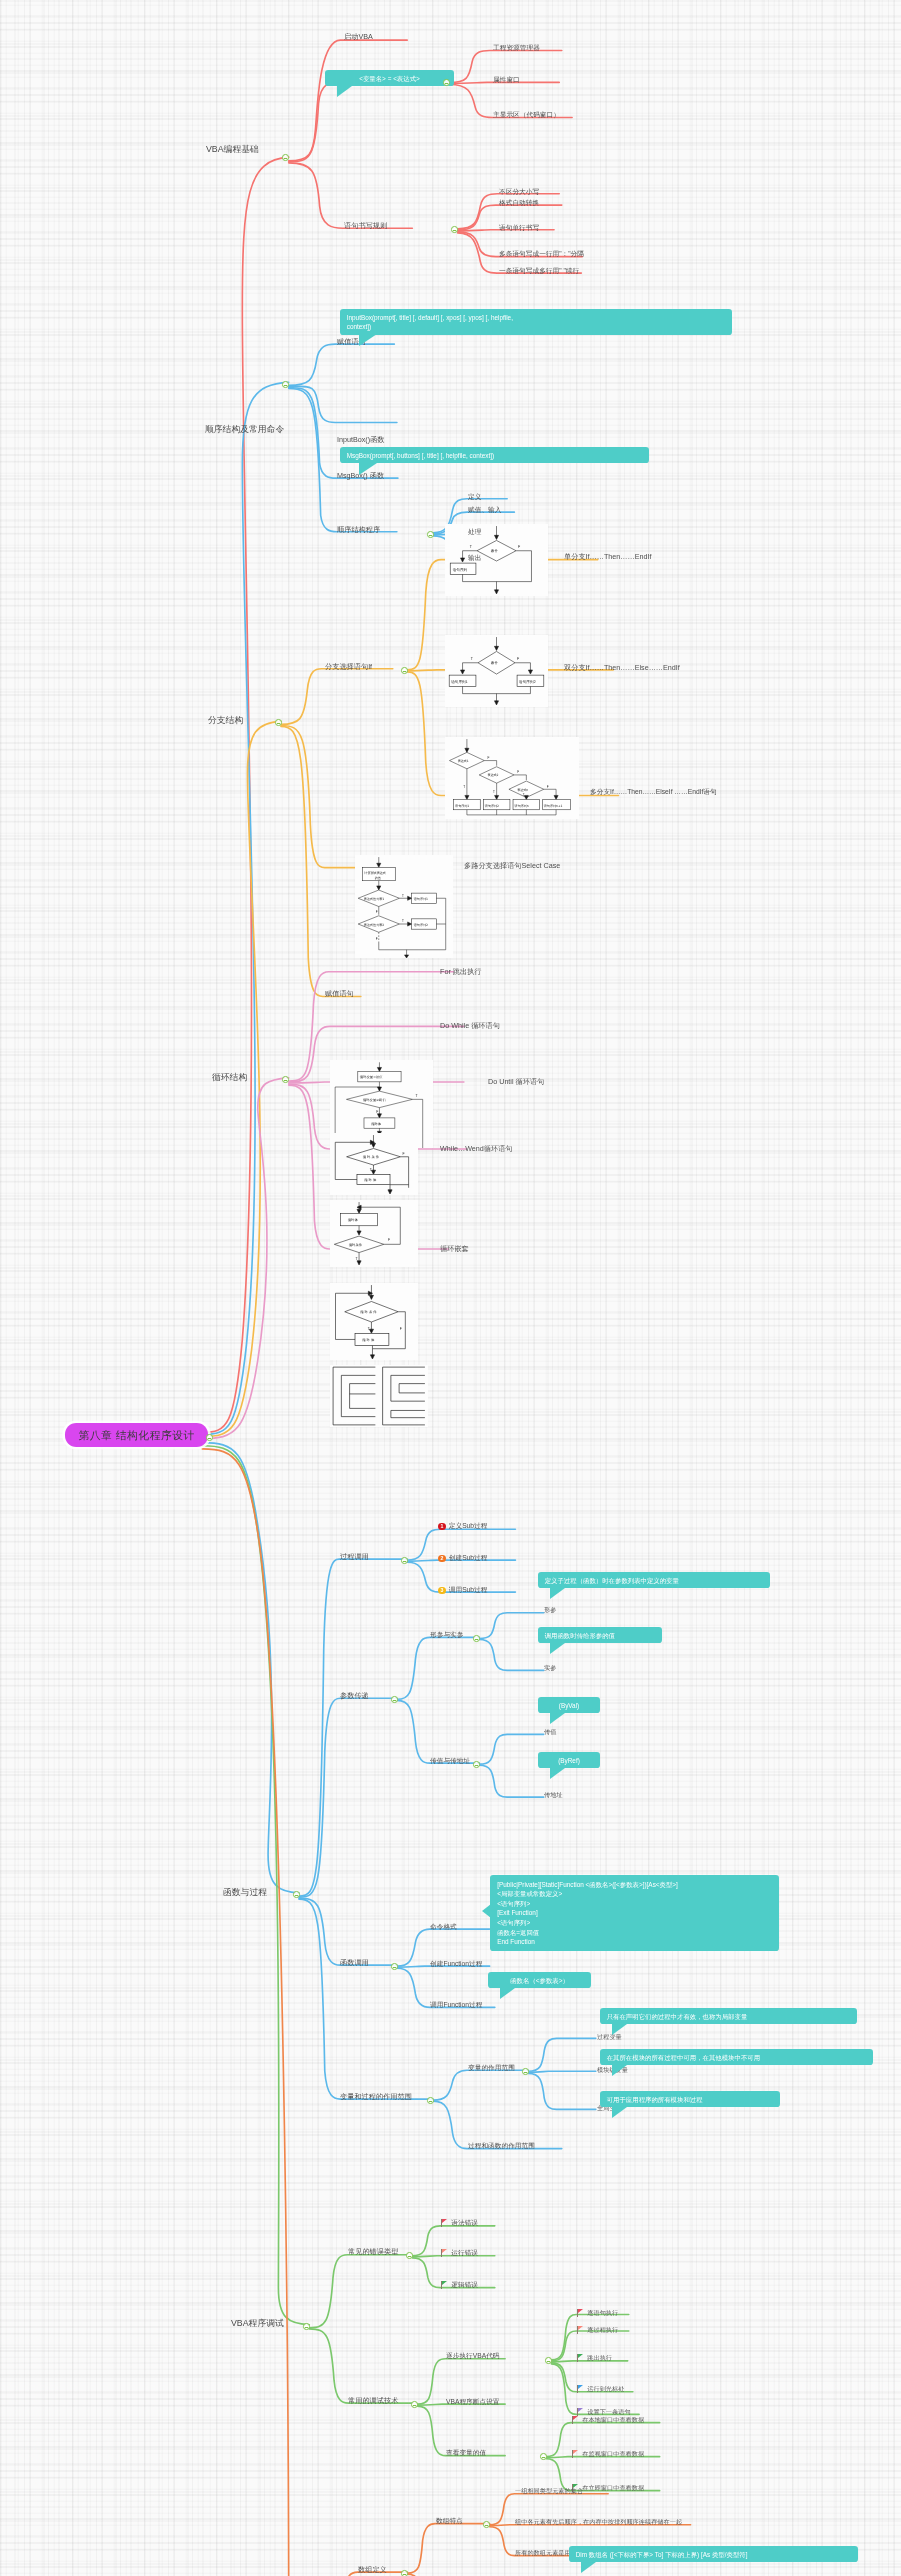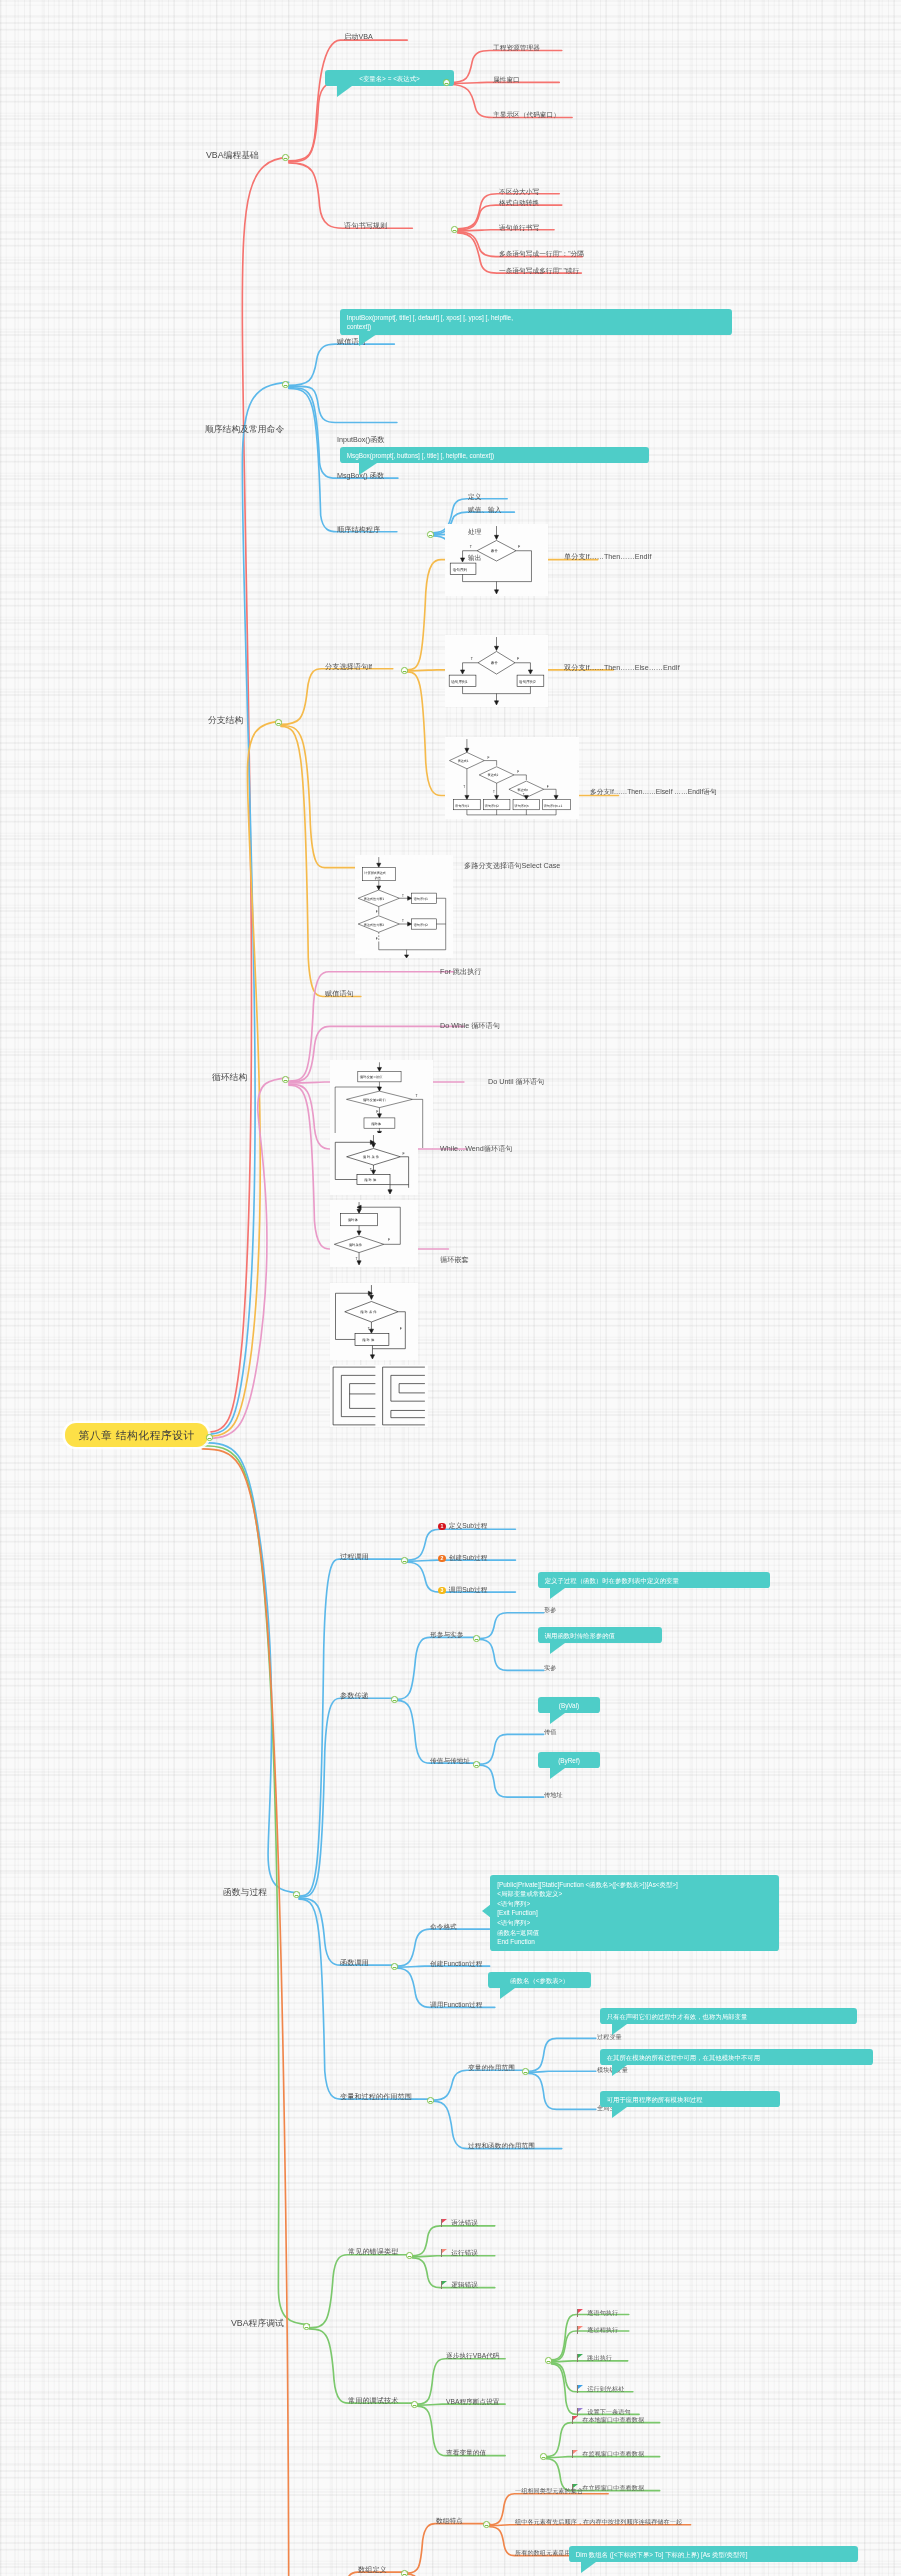--- a/index.html
+++ b/index.html
@@ -24,21 +24,21 @@
       repeating-linear-gradient(90deg, rgba(0,0,0,0.022) 0 2.1px, transparent 2.1px 14.4px),
       repeating-linear-gradient(0deg,  rgba(0,0,0,0.022) 0 2.1px, transparent 2.1px 14.4px);
   }
   #edges { position:absolute; inset:0; z-index:1; pointer-events:none; }
 
   .node{
     position:absolute; z-index:3; white-space:nowrap;
     color:#4c4c4c; line-height:1.15;
   }
   .root{
-    background:#fde047; color:#3c3c3c; border-radius:11.3px;
+    background:#d946ef; color:#3c3c3c; border-radius:11.3px;
     padding:5.7px 13.4px; font-size:10.8px; font-weight:400;
     box-shadow:0 0 0 2.6px rgba(255,255,255,0.85);
     letter-spacing:0.5px;
   }
   .lvl1{ font-size:8.8px; color:#4a4a4a; }
   .lvl2{ font-size:7.2px; color:#4d4d4d; }
   .lvl3{ font-size:6.7px; color:#4d4d4d; }
   .lvl4{ font-size:6.2px; color:#555; }
 
   
@@ -244,21 +244,21 @@
 
     <path d="M790,5332 C812,5332 816,5322 820,5292 C824,5272 834,5270 844,5270 L940,5270" stroke="#f0854a"></path>
     <path d="M790,5334 C812,5334 824,5332 834,5332 L940,5332" stroke="#f0854a"></path>
     <path d="M790,5336 C812,5336 816,5348 820,5378 C824,5396 834,5398 844,5398 L940,5398" stroke="#f0854a"></path>
   </g>
 </svg>
 
 <div class="node root" style="left:65px; top:1423px;">第八章  结构化程序设计</div>
 <div class="toggle" style="left:206px; top:1434px;"></div>
 
-<div class="node lvl1" style="left:206px; top:150px;text-align:right;">VBA编程基础</div>
+<div class="node lvl1" style="left:206px; top:144px;text-align:right;">VBA编程基础</div>
 <div class="toggle" style="left:282px; top:154px;"></div>
 
 <div class="node lvl2" style="left:344px; top:33px;">启动VBA</div>
 
 <div class="node lvl2" style="left:344px; top:75px;">VBA窗口</div>
 <div class="toggle" style="left:443px; top:79px;"></div>
 <div class="node lvl3" style="left:493px; top:44px;">工程资源管理器</div>
 <div class="node lvl3" style="left:493px; top:76px;">属性窗口</div>
 <div class="node lvl3" style="left:493px; top:111px;">主显示区（代码窗口）</div>
 
@@ -567,21 +567,21 @@
     <path d="M184,4 L102,4"></path>
     <path d="M118,20 L118,70 L184,70"></path>
     <path d="M184,20 L118,20"></path>
     <path d="M134,36 L134,54 L184,54"></path>
     <path d="M184,36 L134,36"></path>
     <path d="M118,88 L184,88"></path>
     <path d="M118,88 L118,102 L184,102"></path>
   </g>
 </svg>
 </div>
-<div class="figcap" style="left:440px; top:1244px;margin-top:11px;">循环嵌套</div>
+<div class="figcap" style="left:440px; top:1244px;">循环嵌套</div>
 
 <div class="node lvl1" style="left:223px; top:1887px;">函数与过程</div>
 <div class="toggle" style="left:293px; top:1891px;"></div>
 
 <div class="node lvl2" style="left:340px; top:1553px;">过程调用</div>
 <div class="toggle" style="left:401px; top:1557px;"></div>
 <div class="node lvl3" style="left:438px; top:1522px;"><span class="badge b1">1</span><span>定义Sub过程</span></div>
 <div class="node lvl3" style="left:438px; top:1554px;"><span class="badge b2">2</span><span>创建Sub过程</span></div>
 <div class="node lvl3" style="left:438px; top:1586px;"><span class="badge b3">3</span><span>调用Sub过程</span></div>
 

